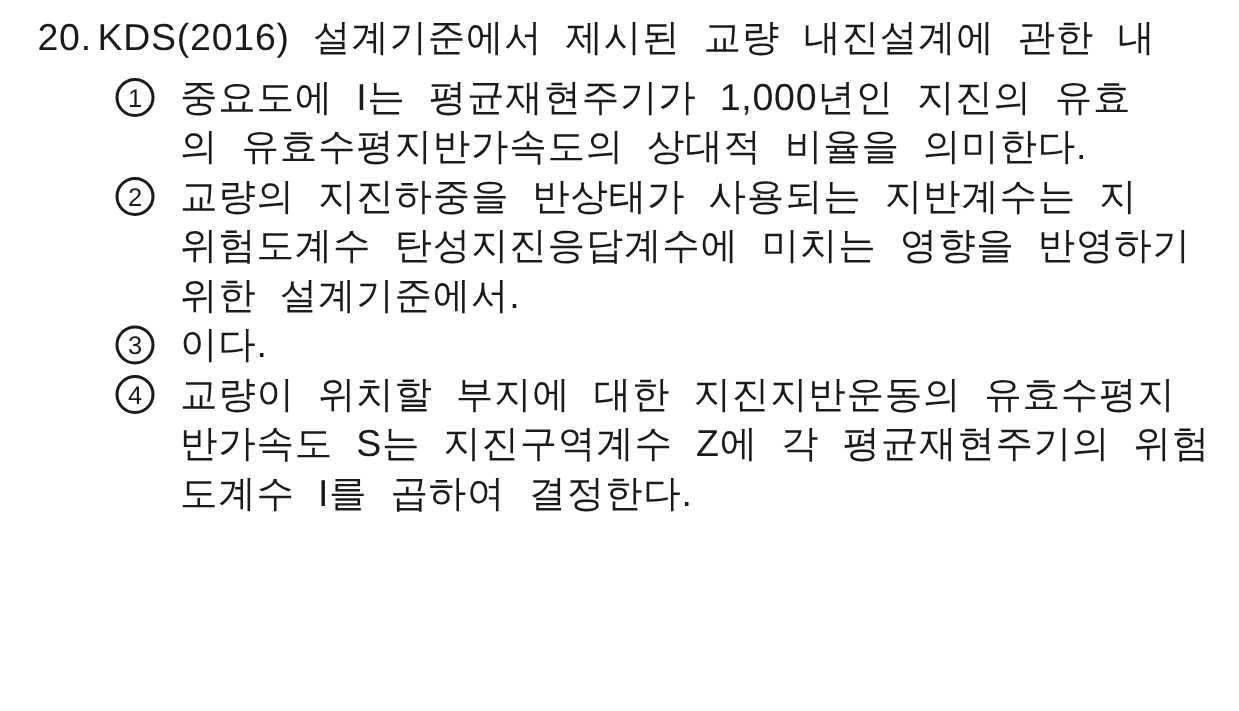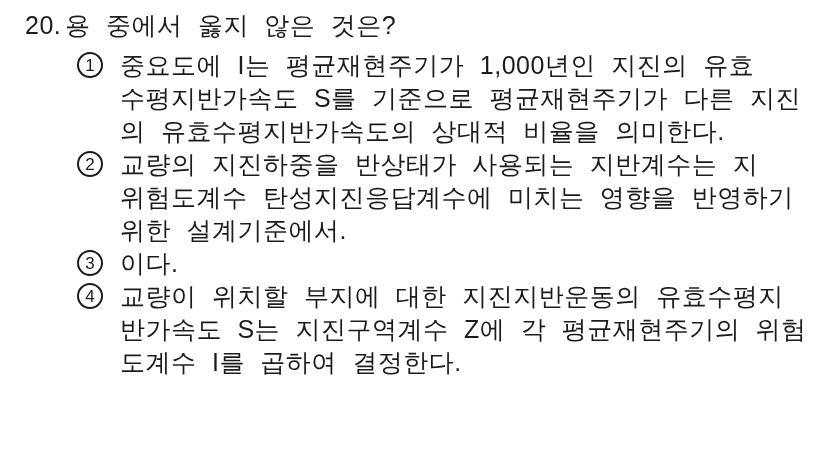--- a/index.html
+++ b/index.html
@@ -49,33 +49,32 @@
   .o-lines { flex: 1; min-width: 0; }
 </style>
 </head>
 <body>
 
 <div class="page">
 
   <div class="q-row">
     <span class="q-number">20.</span>
     <div class="q-lines">
-      <div class="line">용 중에서 옳지 않은 것은?</div>
+      <div class="line">KDS(2016) 설계기준에서 제시된 교량 내진설계에 관한 내</div>
     </div>
   </div>
 
   <div class="options">
 
     <div class="option">
       <span class="marker">
         <span>1</span>
       </span>
       <div class="o-lines">
         <div class="line">중요도에 I는 평균재현주기가 1,000년인 지진의 유효</div>
-        <div class="line">수평지반가속도 S를 기준으로 평균재현주기가 다른 지진</div>
         <div class="line">의 유효수평지반가속도의 상대적 비율을 의미한다.</div>
       </div>
     </div>
 
     <div class="option">
       <span class="marker">
         <span>2</span>
       </span>
       <div class="o-lines">
         <div class="line">교량의 지진하중을 반상태가 사용되는 지반계수는 지</div>

